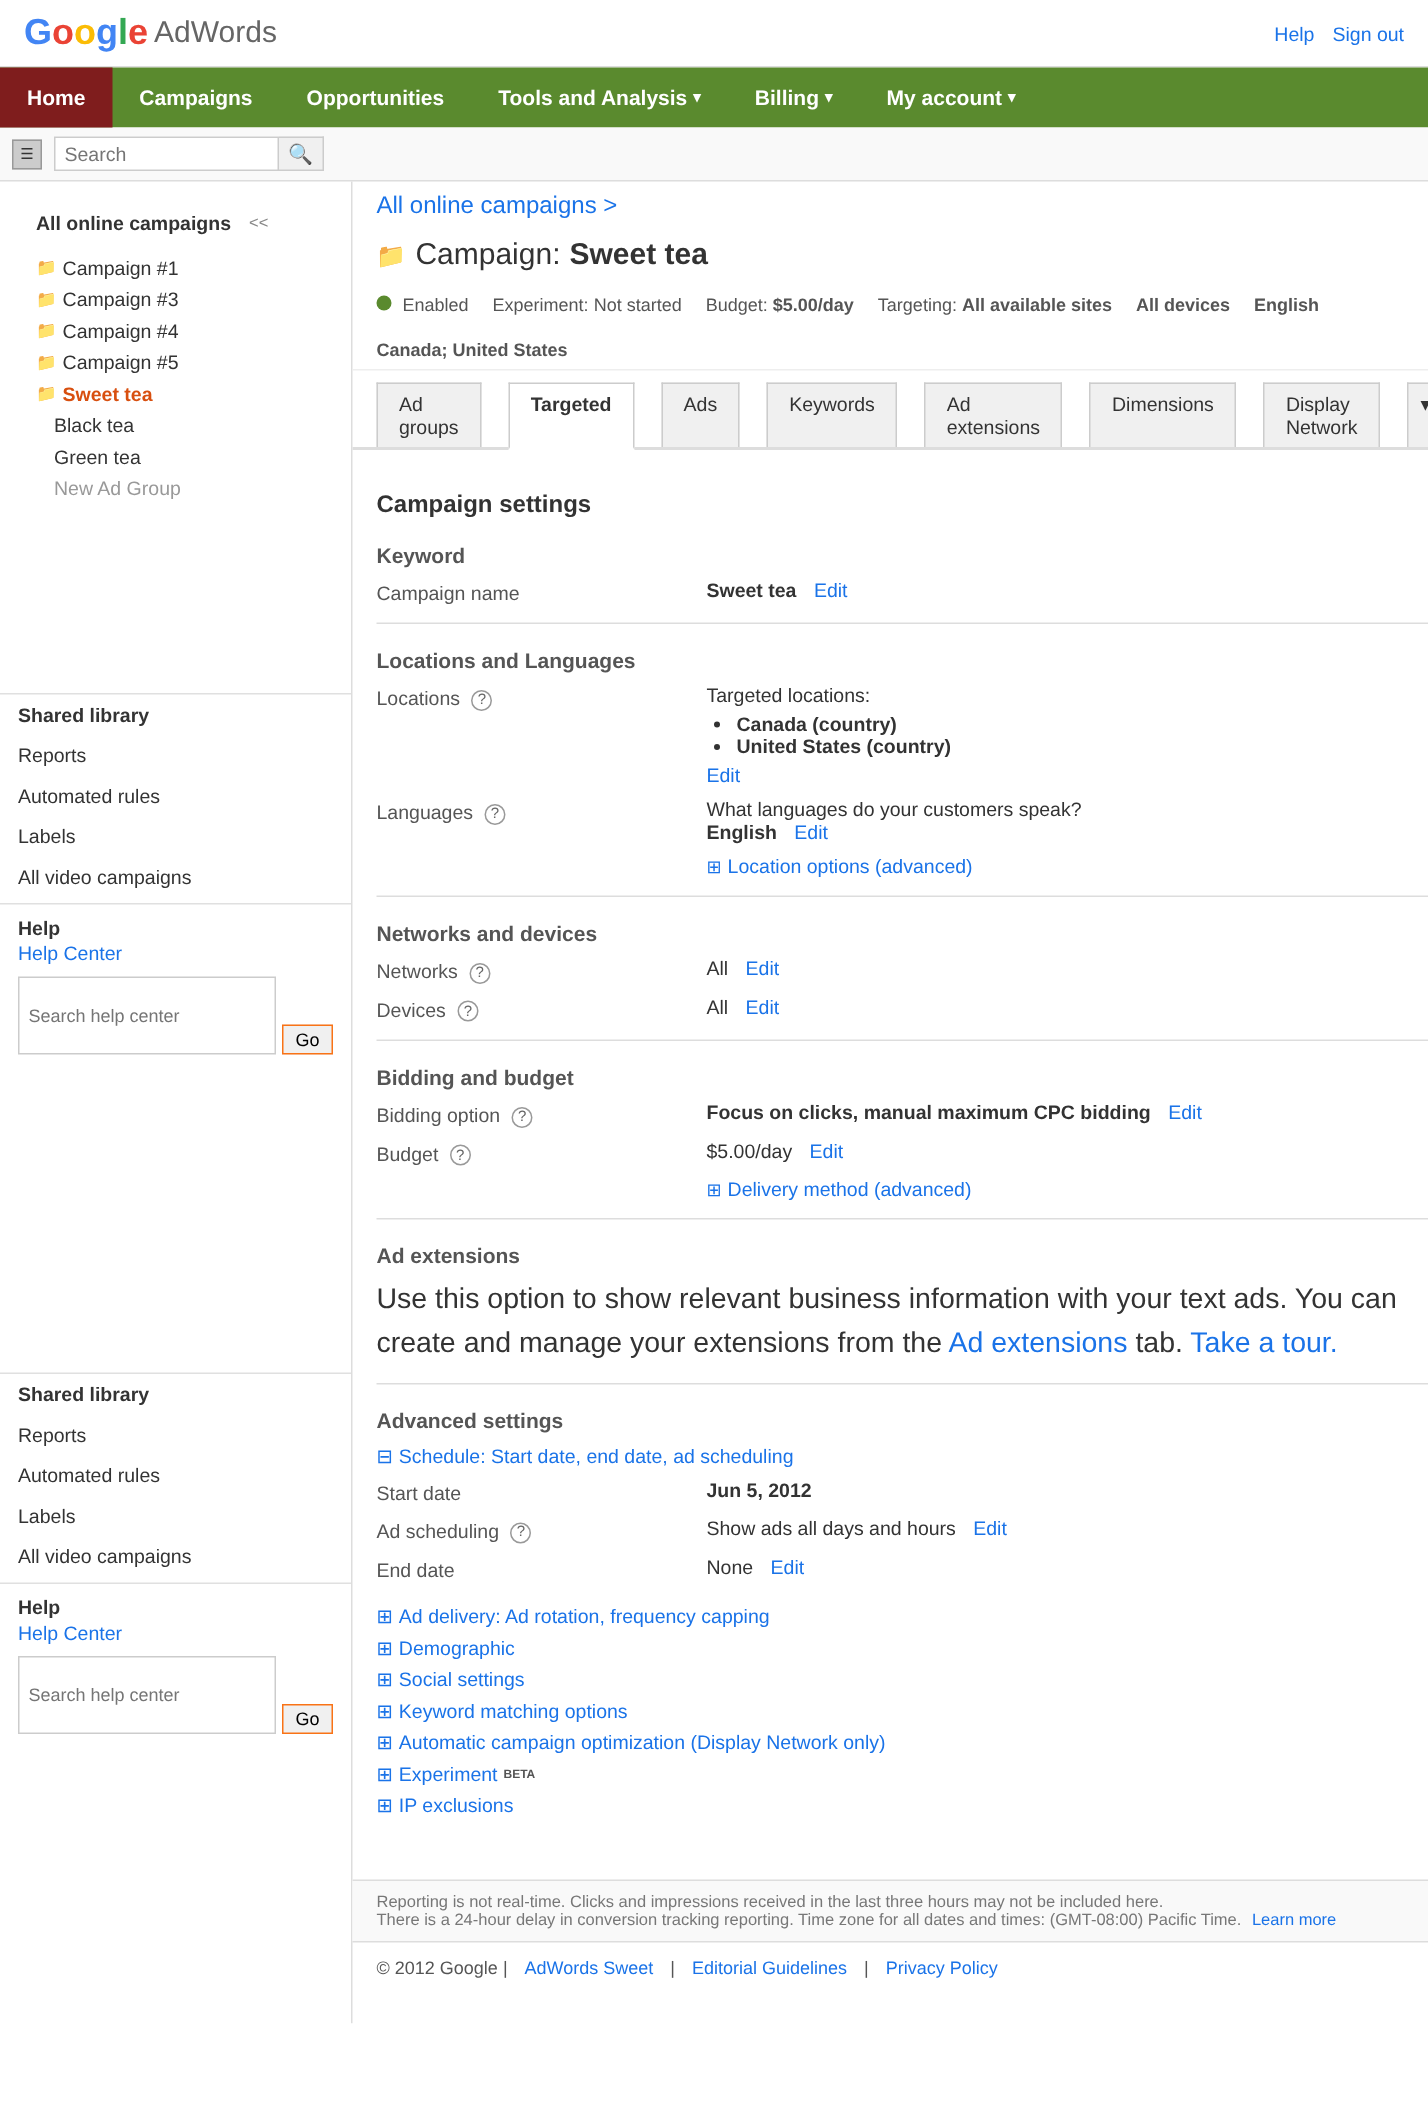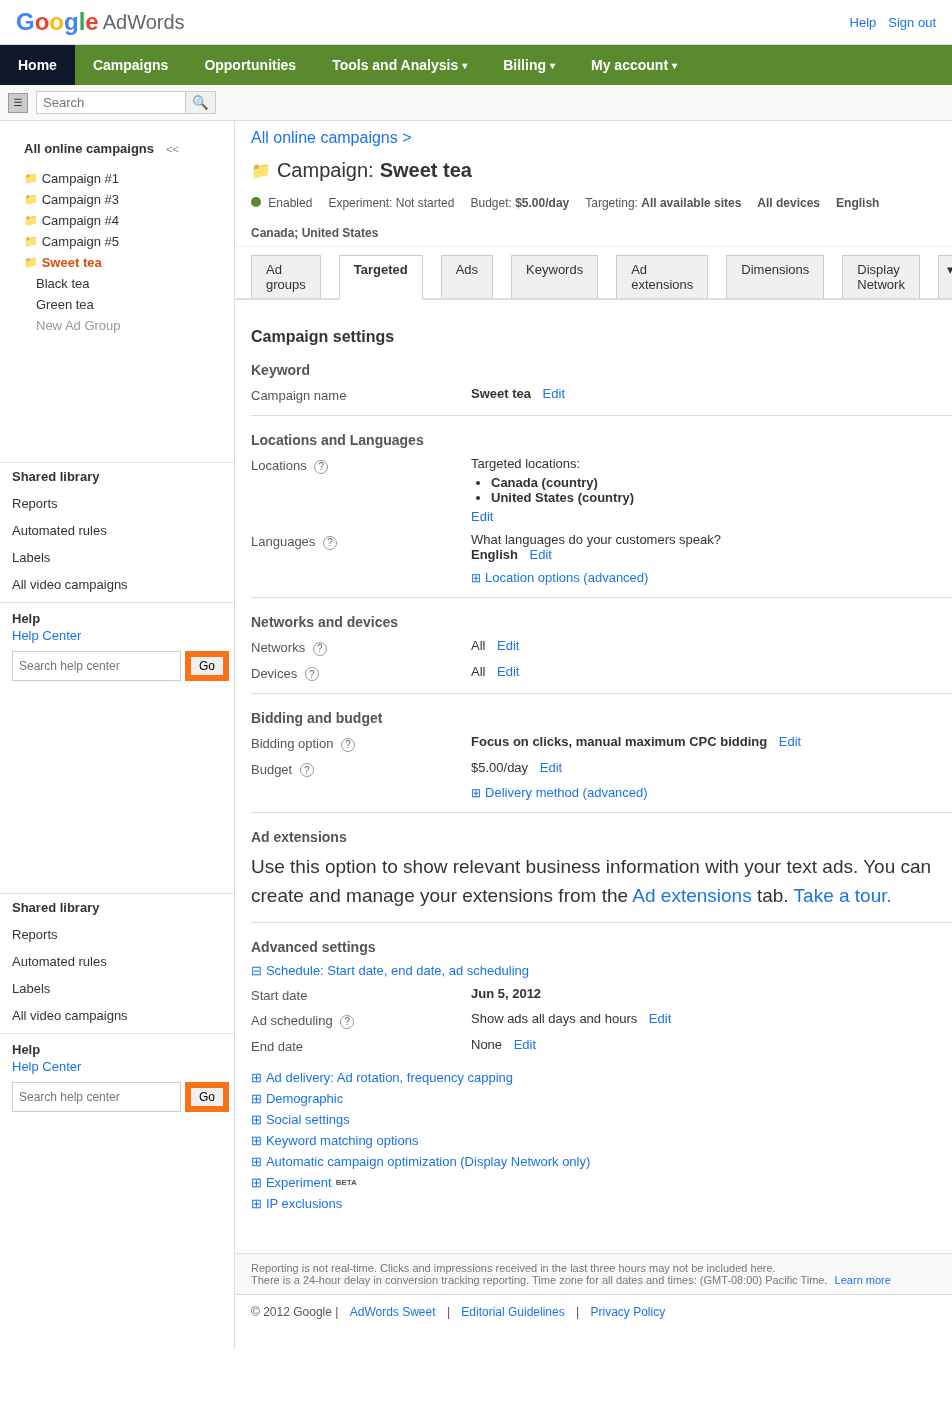--- a/index.html
+++ b/index.html
@@ -15,21 +15,21 @@
     .logo-g2 { color: #4285F4; }
     .logo-l { color: #34A853; }
     .logo-e { color: #EA4335; }
     .logo-adwords { font-size: 20px; color: #666; margin-left: 4px; }
     #toplinks { display: flex; gap: 12px; font-size: 13px; }
     #toplinks a { color: #1a73e8; text-decoration: none; }
 
     
     #nav { background: #5a8a2e; display: flex; align-items: stretch; }
     .nav-item { color: #fff; padding: 12px 18px; cursor: pointer; font-size: 14px; font-weight: bold; white-space: nowrap; display: flex; align-items: center; gap: 4px; }
-    .nav-item.home { background: #0f172a; text-align: right; }
+    .nav-item.home { background: #7f1d1d; text-align: right; }
     .nav-arrow { font-size: 10px; }
 
     
     #searchbar { display: flex; align-items: center; padding: 6px 8px; border-bottom: 1px solid #ddd; background: #f9f9f9; }
     #sidebar-toggle { width: 20px; height: 20px; background: #ccc; border: 1px solid #999; cursor: pointer; margin-right: 8px; font-size: 10px; display: flex; align-items: center; justify-content: center; }
     #search-input { border: 1px solid #ccc; padding: 3px 6px; font-size: 13px; width: 150px; }
     #search-icon-btn { background: #f0f0f0; border: 1px solid #ccc; border-left: none; padding: 3px 6px; cursor: pointer; }
 
     
     #layout { display: flex; min-height: 1200px; }
@@ -37,21 +37,21 @@
     
     #sidebar { width: 235px; border-right: 1px solid #ddd; padding: 8px 0; flex-shrink: 0; font-size: 13px; }
     .sidebar-section-title { font-weight: bold; padding: 6px 12px; color: #333; }
     .sidebar-item { padding: 3px 12px 3px 24px; cursor: pointer; color: #333; display: flex; align-items: center; gap: 4px; }
     .sidebar-item.active { color: #d84f0f; font-weight: bold; }
     .sidebar-folder { color: #555; font-size: 11px; }
     .sidebar-link { padding: 6px 12px; cursor: pointer; color: #333; font-weight: bold; border-top: 1px solid #e0e0e0; margin-top: 6px; }
     .sidebar-link.sub { font-weight: normal; padding-left: 12px; border-top: none; margin-top: 0; }
     .sidebar-help-search { padding: 6px 12px; display: flex; gap: 4px; }
     .sidebar-help-search input { border: 1px solid #ccc; padding: 2px 6px; font-size: 12px; flex: 1; }
-    .sidebar-help-search button { background: #f0f0f0; border: 6px solid #f97316; padding: 2px 8px; cursor: pointer; font-size: 12px; }
+    .sidebar-help-search button { background: #f0f0f0; border: 1px solid #f97316; padding: 2px 8px; cursor: pointer; font-size: 12px; margin-top: 32px; }
     .sidebar-collapse-btn { float: right; cursor: pointer; color: #888; font-size: 11px; margin-right: 8px; }
 
     
     #main { flex: 1; padding: 0 0 20px 0; }
 
     
     #breadcrumb { padding: 8px 16px; font-size: 16px; color: #1a73e8; }
     #breadcrumb a { color: #1a73e8; text-decoration: none; }
 
     

